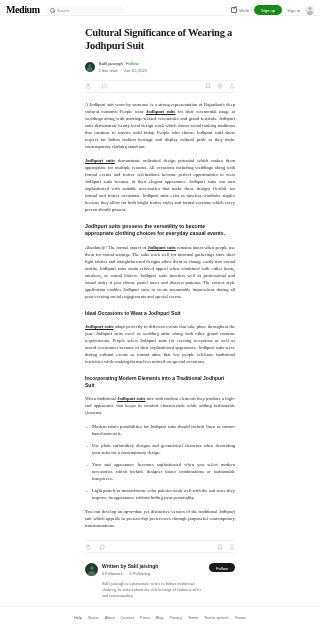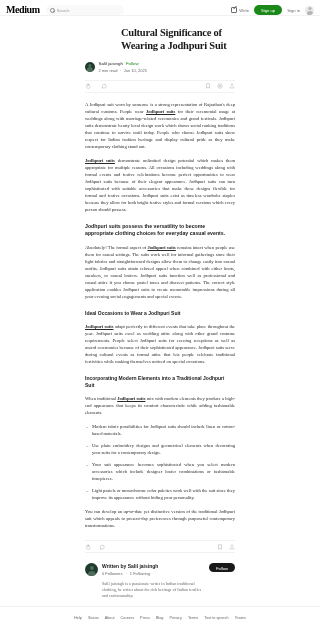--- a/index.html
+++ b/index.html
@@ -84,21 +84,20 @@
     margin: 0 auto;
     padding-top: 11px;
   }
   h1.title {
     font-family: "Liberation Serif", serif;
     font-size: 10.5px;
     line-height: 12.5px;
     font-weight: 700;
     color: #191919;
     letter-spacing: -0.25px;
-    margin-left: 36px;
   }
 
   .byline { display: flex; align-items: center; gap: 3.5px; margin-top: 9px; }
   .avatar-sm {
     width: 10px; height: 10px; border-radius: 50%;
     background: #1f3b2c; flex: none;
     position: relative; overflow: hidden;
   }
   .avatar-sm::before {
     content: ""; position: absolute; left: 50%; top: 2px; transform: translateX(-50%);

